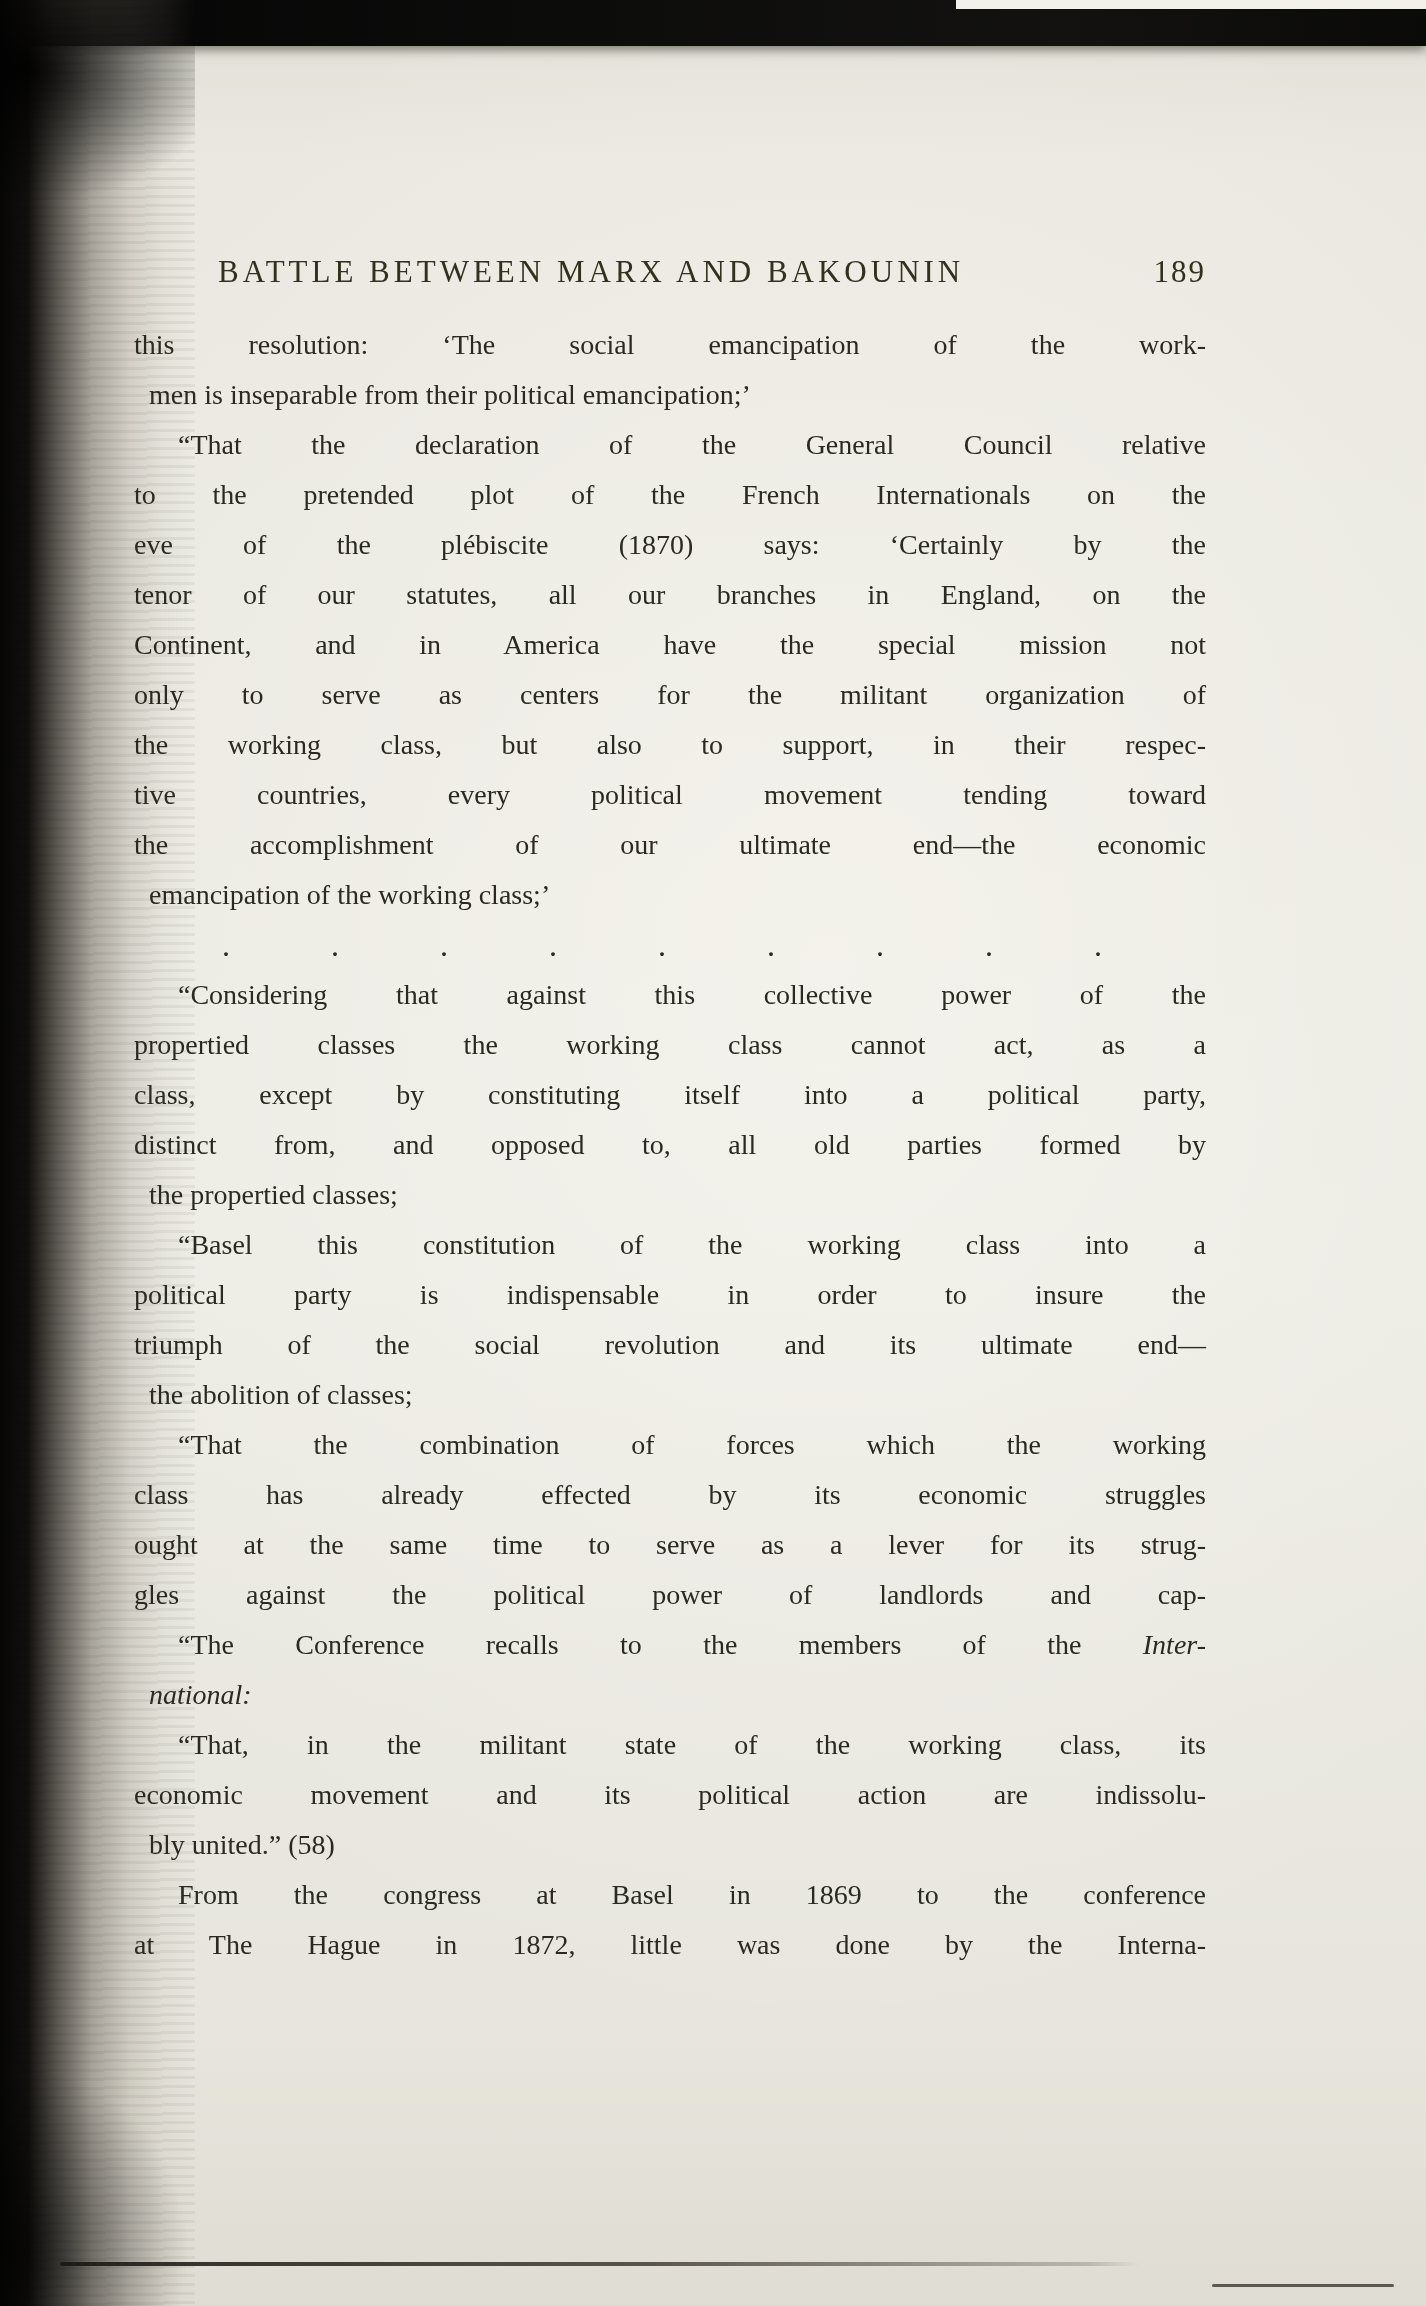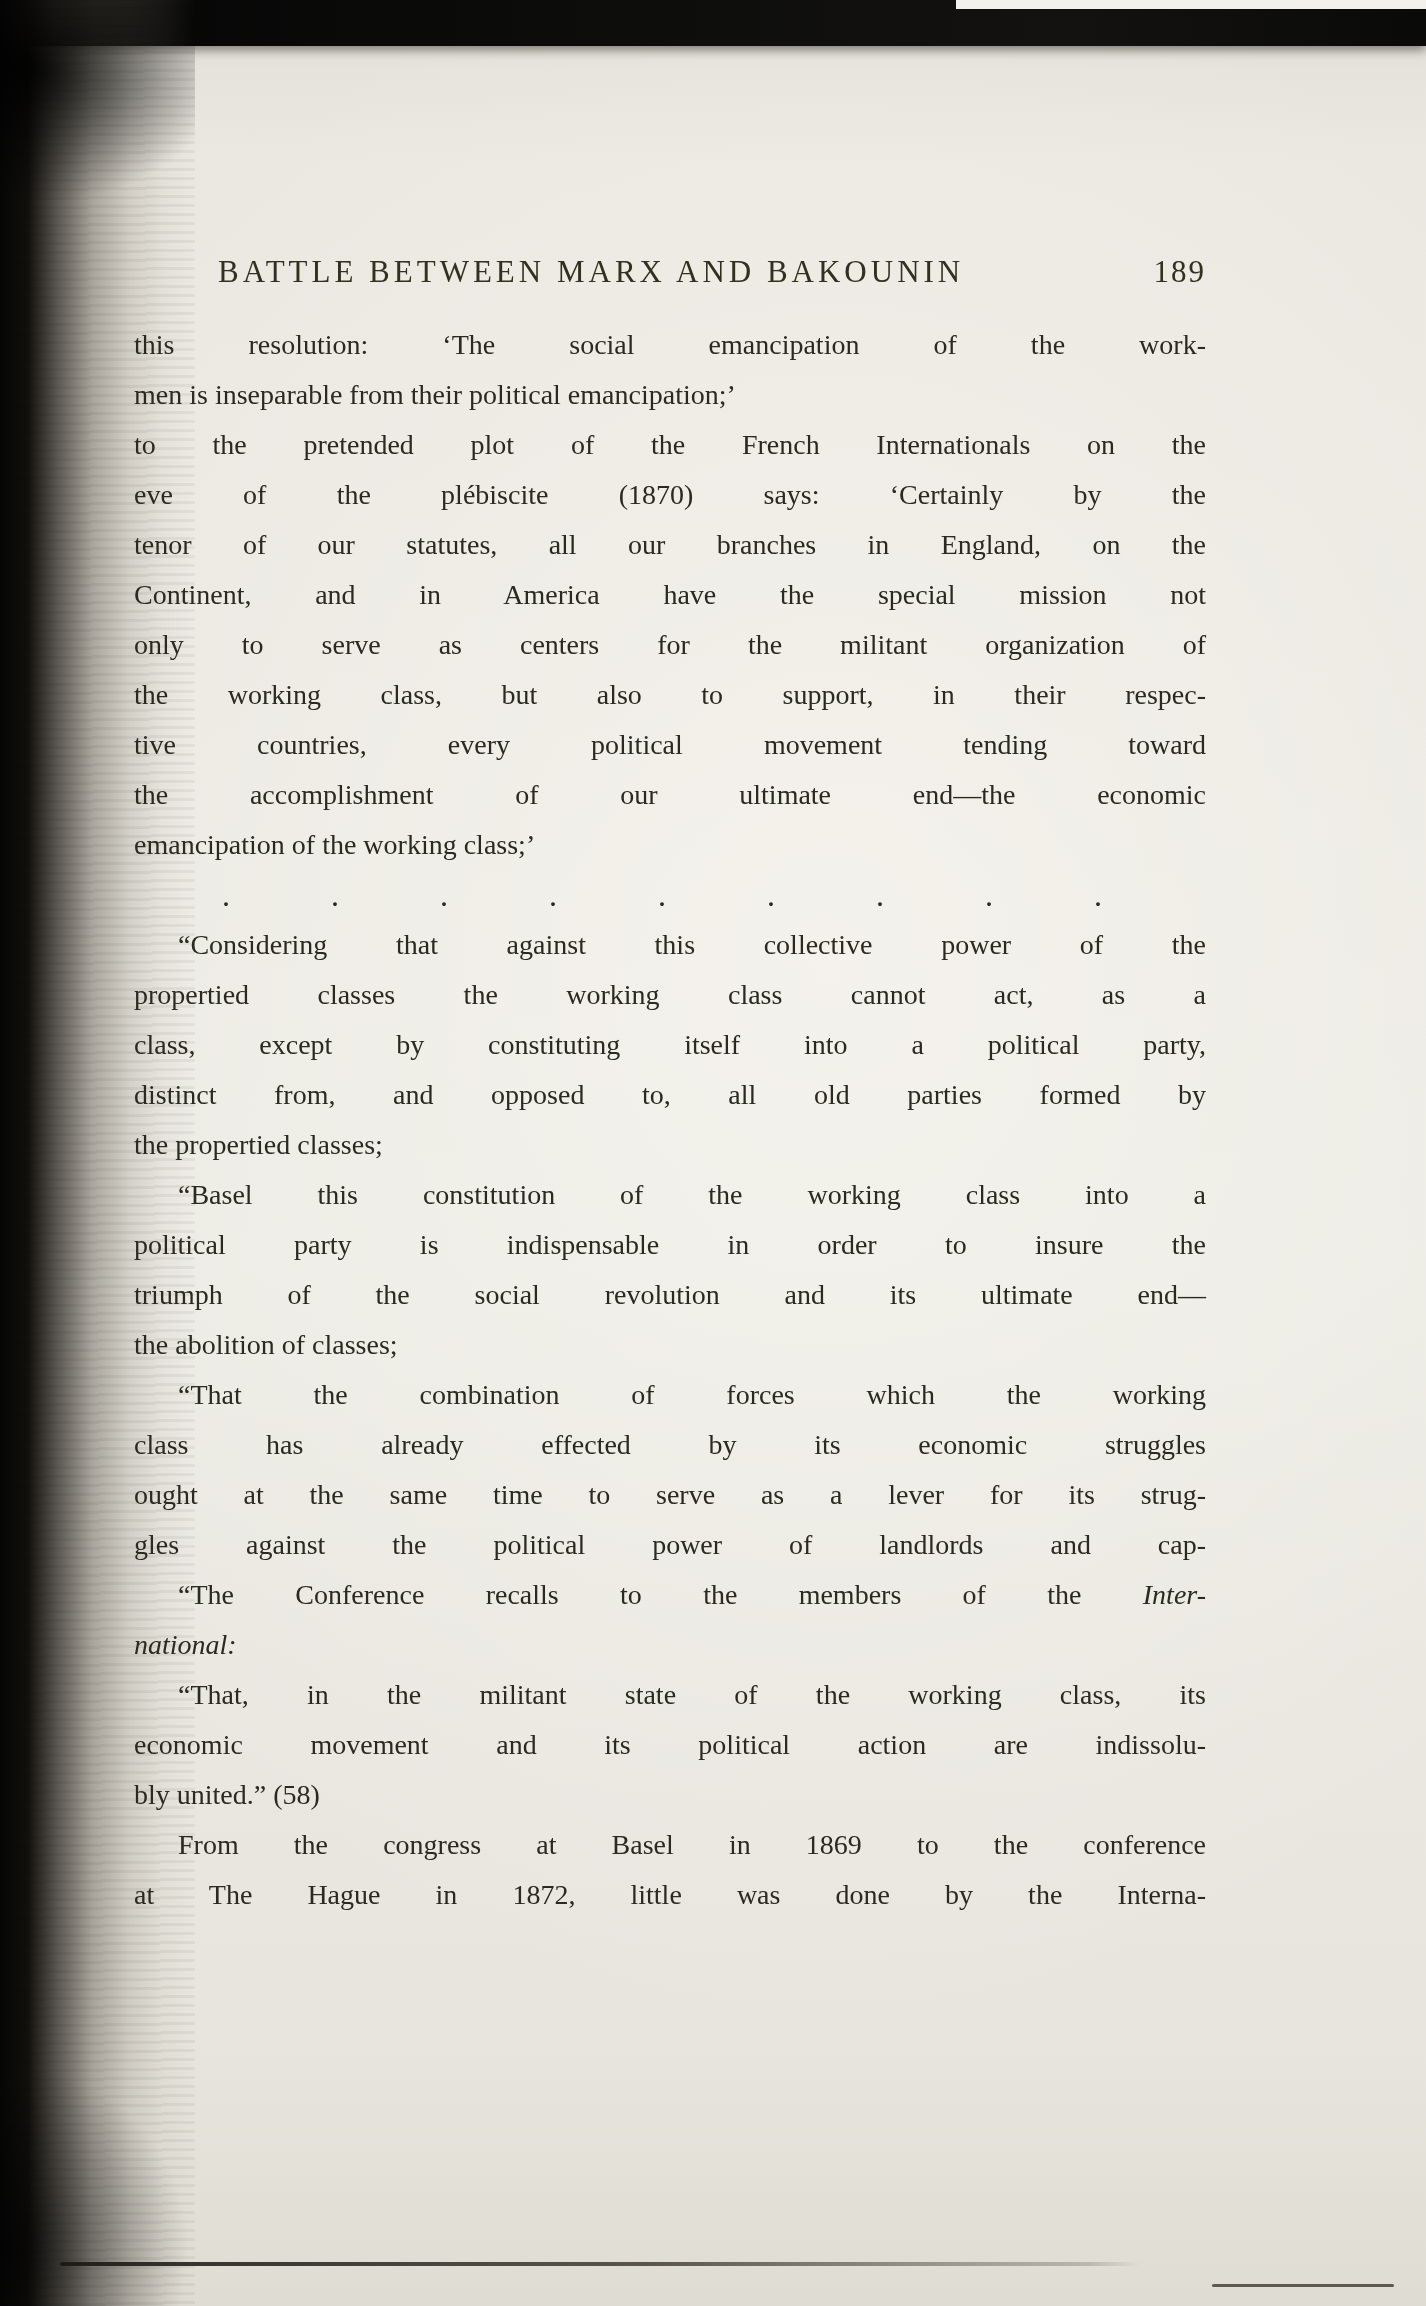--- a/index.html
+++ b/index.html
@@ -66,21 +66,21 @@
   .running-header .rh-num { margin-left:auto; letter-spacing:2px; }
 
   .line {
     font-size:28px;
     line-height:50px;
     text-align:justify;
     text-align-last:justify;
     text-justify:inter-word;
     color:#2b2a20;
   }
-  .line.noj { text-align-last:left; }
+  .line.noj { text-align-last:left;margin-left:15px; }
   .line.indent { text-indent:44px; }
   .line em { font-style:italic; }
 
   .dots-row {
     display:flex; justify-content:space-between; align-items:center;
     height:50px;
     padding:0 104px 0 88px;
     font-size:32px;
     color:#2b2a20;
   }
@@ -93,20 +93,21 @@
 <div class="gutter"></div>
 
 <div class="page-body">
   <header class="running-header">
     <span class="rh-title">BATTLE BETWEEN MARX AND BAKOUNIN</span>
     <span class="rh-num">189</span>
   </header>
   <div>
       <div class="line"><span>this resolution: ‘The social emancipation of the work-</span></div>
       <div class="line noj"><span>men is inseparable from their political emancipation;’</span></div>
+      <div class="line indent"><span>“That the declaration of the General Council relative</span></div>
       <div class="line"><span>to the pretended plot of the French Internationals on the</span></div>
       <div class="line"><span>eve of the plébiscite (1870) says: ‘Certainly by the</span></div>
       <div class="line"><span>tenor of our statutes, all our branches in England, on the</span></div>
       <div class="line"><span>Continent, and in America have the special mission not</span></div>
       <div class="line"><span>only to serve as centers for the militant organization of</span></div>
       <div class="line"><span>the working class, but also to support, in their respec-</span></div>
       <div class="line"><span>tive countries, every political movement tending toward</span></div>
       <div class="line"><span>the accomplishment of our ultimate end—the economic</span></div>
       <div class="line noj"><span>emancipation of the working class;’</span></div>
       <div class="dots-row">

